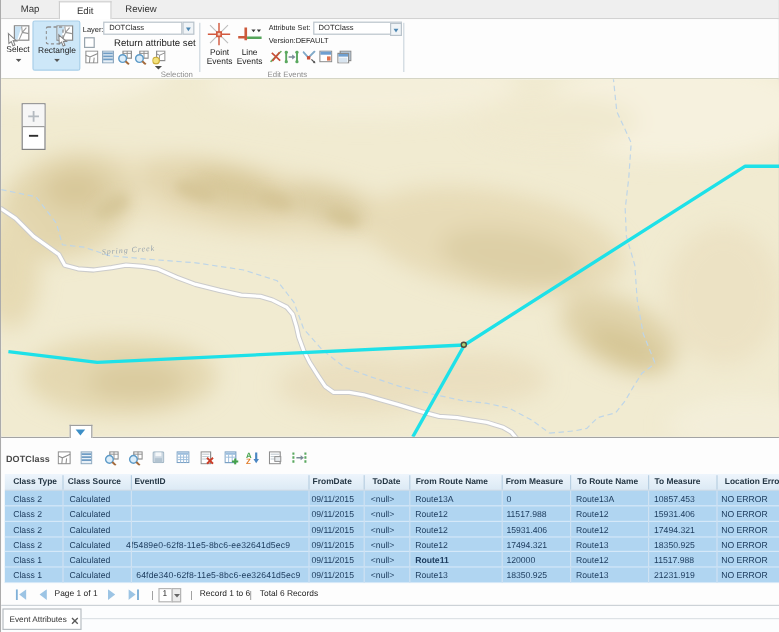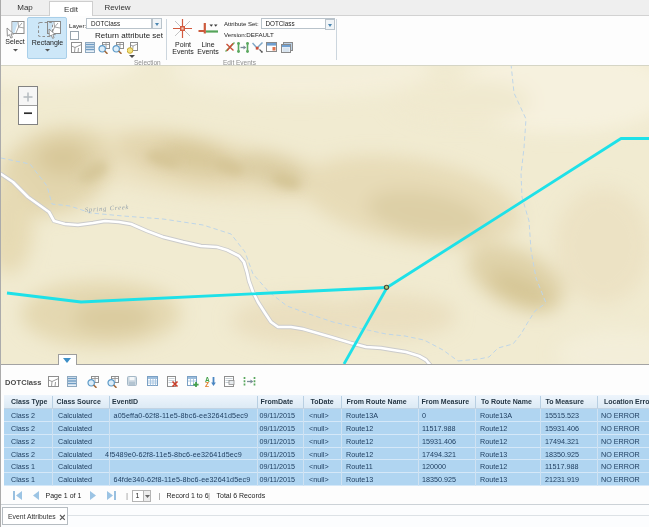--- a/index.html
+++ b/index.html
@@ -326,27 +326,26 @@
     <div class="hsep" style="left:337px;"></div>
     <div class="hsep" style="left:414px;"></div>
     <div class="hsep" style="left:471px;"></div>
     <div class="hsep" style="left:536px;"></div>
     <div class="hsep" style="left:593px;"></div>
   </div>
   <div id="rows">
   <div class="row" style="top:409.0px;">
         <div class="c" style="left:7px;">Class 2</div>
         <div class="c" style="left:54px;">Calculated</div>
-        <div class="c cid" style="left:109.5px;">a05effa0-62f8-11e5-8bc6-ee32641d5ec9</div>
         <div class="c" style="left:255.5px;">09/11/2015</div>
         <div class="c" style="left:305px;">&lt;null&gt;</div>
         <div class="c" style="left:342px;">Route13A</div>
         <div class="c" style="left:418px;">0</div>
         <div class="c" style="left:476px;">Route13A</div>
-        <div class="c" style="left:541px;">15515.523</div>
+        <div class="c" style="left:541px;">10857.453</div>
         <div class="c" style="left:597px;">NO ERROR</div>
         <div class="vsep" style="left:48px;"></div>
         <div class="vsep" style="left:105px;"></div>
         <div class="vsep" style="left:253px;"></div>
         <div class="vsep" style="left:299px;"></div>
         <div class="vsep" style="left:337px;"></div>
         <div class="vsep" style="left:414px;"></div>
         <div class="vsep" style="left:471px;"></div>
         <div class="vsep" style="left:536px;"></div>
         <div class="vsep" style="left:593px;"></div>
@@ -410,21 +409,21 @@
         <div class="vsep" style="left:414px;"></div>
         <div class="vsep" style="left:471px;"></div>
         <div class="vsep" style="left:536px;"></div>
         <div class="vsep" style="left:593px;"></div>
       </div>
   <div class="row" style="top:460.4px;">
         <div class="c" style="left:7px;">Class 1</div>
         <div class="c" style="left:54px;">Calculated</div>
         <div class="c" style="left:255.5px;">09/11/2015</div>
         <div class="c" style="left:305px;">&lt;null&gt;</div>
-        <div class="c" style="left:342px;">Route11</div>
+        <div class="c" style="left:342px;font-weight:bold;">Route11</div>
         <div class="c" style="left:418px;">120000</div>
         <div class="c" style="left:476px;">Route12</div>
         <div class="c" style="left:541px;">11517.988</div>
         <div class="c" style="left:597px;">NO ERROR</div>
         <div class="vsep" style="left:48px;"></div>
         <div class="vsep" style="left:105px;"></div>
         <div class="vsep" style="left:253px;"></div>
         <div class="vsep" style="left:299px;"></div>
         <div class="vsep" style="left:337px;"></div>
         <div class="vsep" style="left:414px;"></div>

